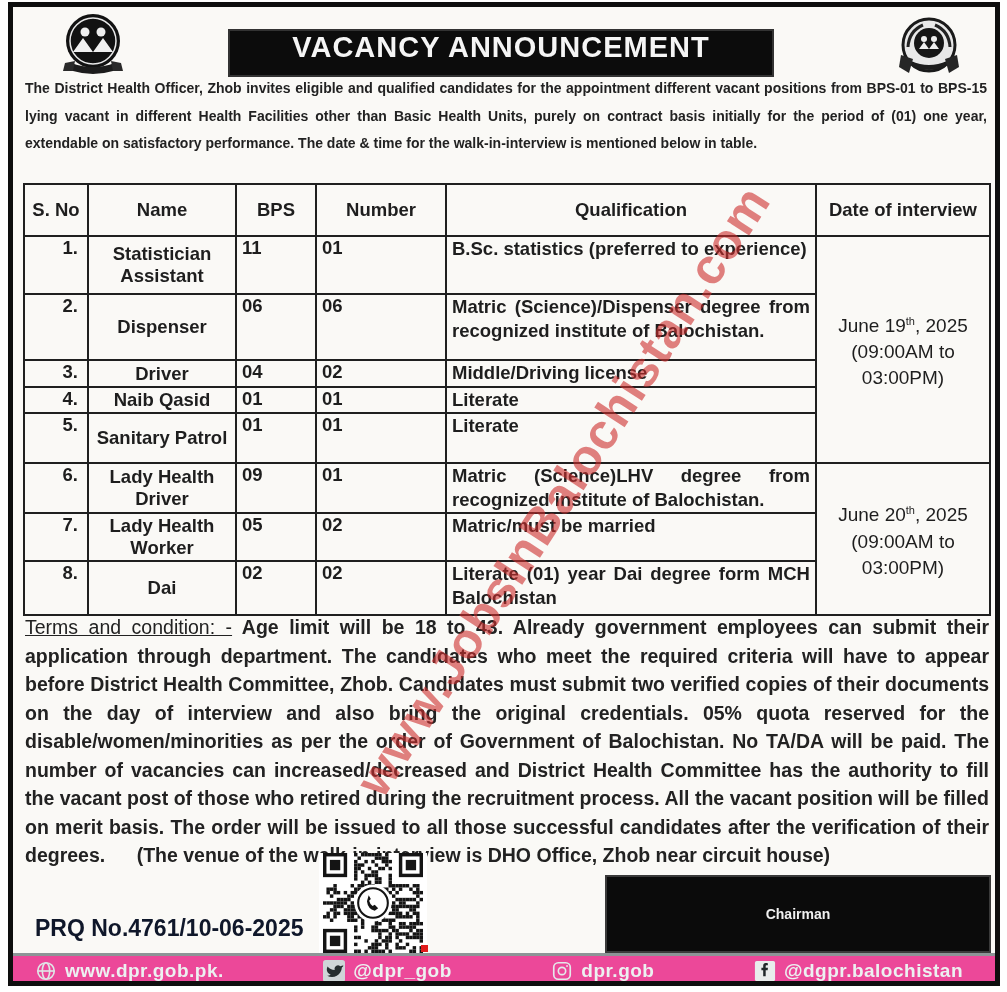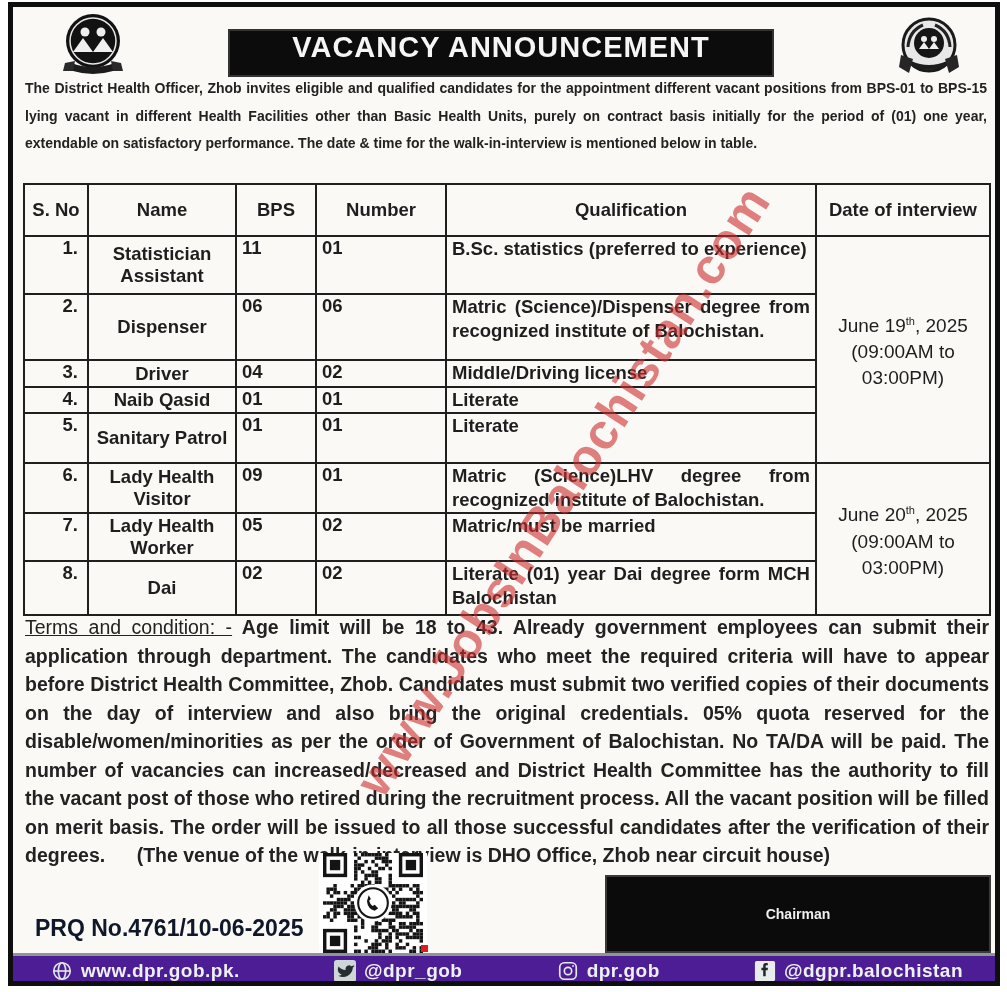--- a/index.html
+++ b/index.html
@@ -61,22 +61,22 @@
   #chairman-box {
     position:absolute; left:592px; top:868px; width:386px; height:78px;
     background:#0b0b0b; border:2px solid #3a3a3a; color:#f0f0f0;
     display:flex; flex-direction:column; align-items:center; justify-content:center;
     font-weight:800; font-size:14px; line-height:30px; text-align:center;
   }
 
   
   #footer-bar {
     position:absolute; left:0px; top:946px; width:984px; height:36px;
-    background:#4c1d95; border-top:3px solid #8d9597; border-bottom:3px solid #8d9597;
-    display:flex; align-items:center; justify-content:space-between; padding:0 34px 0 38px;
+    background:#ec4899; border-top:3px solid #8d9597; border-bottom:3px solid #8d9597;
+    display:flex; align-items:center; justify-content:space-between; padding:0 34px 0 22px;
   }
   .footer-item { display:flex; align-items:center; gap:8px; color:#ecf1f1; font-weight:800; font-size:19px; letter-spacing:0.5px; }
   .footer-item .icon { width:22px; height:22px; display:inline-flex; align-items:center; justify-content:center; }
 
   
   #watermark {
     position:absolute; left:150px; top:455px; width:800px; text-align:center;
     transform:rotate(-57deg);
     font-size:50px; font-weight:700; letter-spacing:1px;
     color:rgba(205,45,45,0.60); z-index:6; pointer-events:none; white-space:nowrap;
@@ -177,21 +177,21 @@
       </tr>
       <tr style="height:50px">
         <td class="sno">5.</td>
         <td class="name">Sanitary Patrol</td>
         <td class="num">01</td>
         <td class="num">01</td>
         <td class="qual">Literate</td>
       </tr>
       <tr style="height:50px">
         <td class="sno">6.</td>
-        <td class="name">Lady Health Visitor</td>
+        <td class="name">Lady Health Driver</td>
         <td class="num">09</td>
         <td class="num">01</td>
         <td class="qual">Matric (Science)LHV degree from recognized institute of Balochistan.</td>
         <td class="datecell" rowspan="3">
           <div><span>June 20</span><sup>th</sup><span>, 2025</span></div>
           <div>(09:00AM to</div>
           <div>03:00PM)</div>
         </td>
       </tr>
       <tr style="height:48px">

